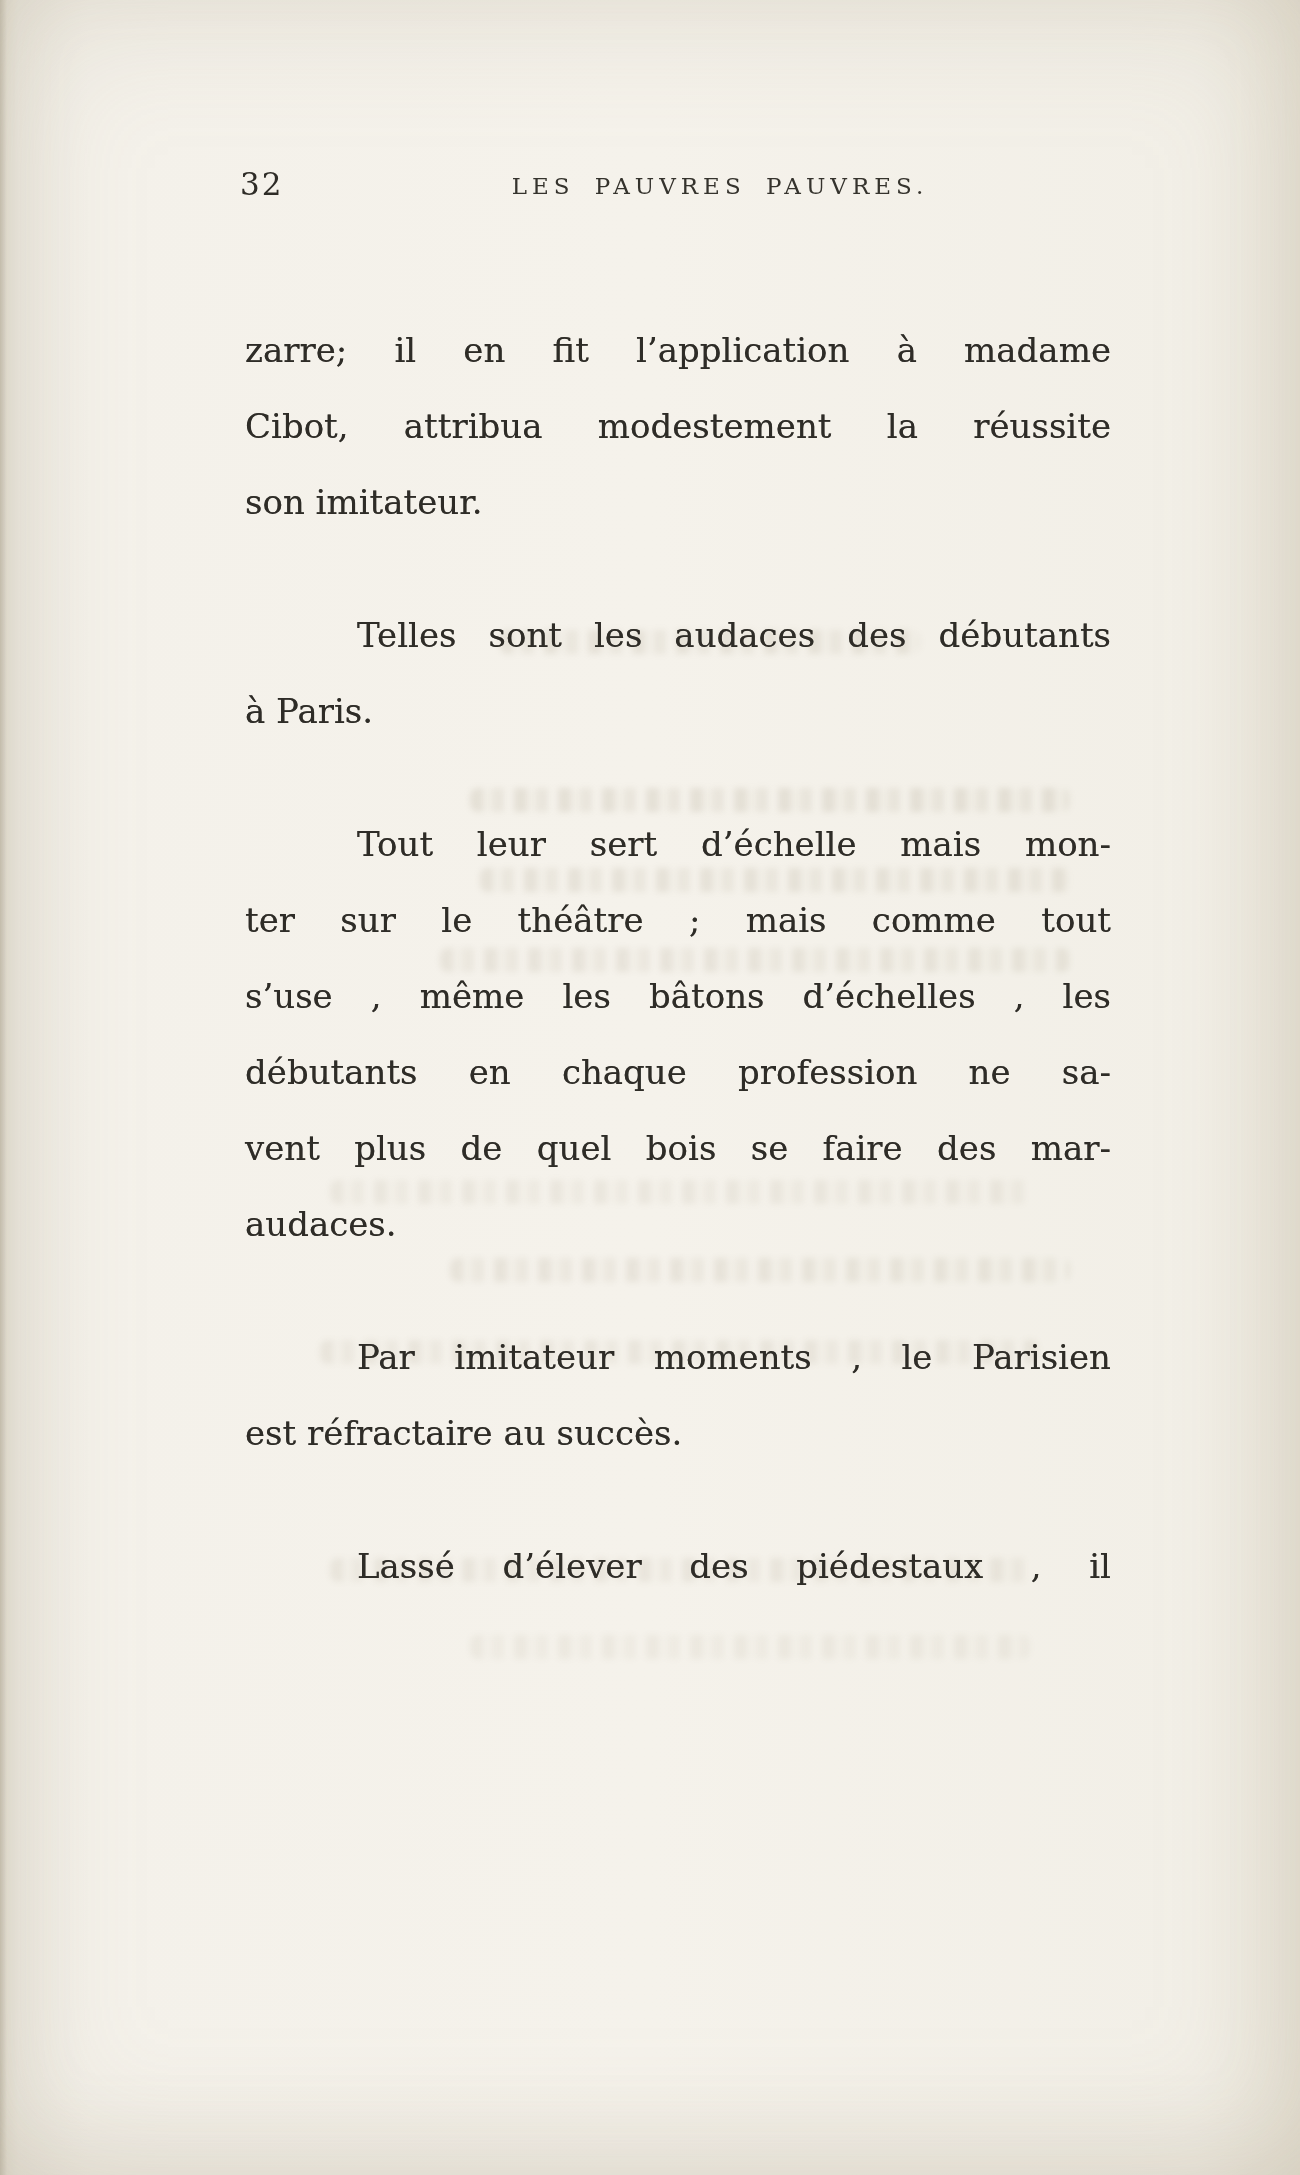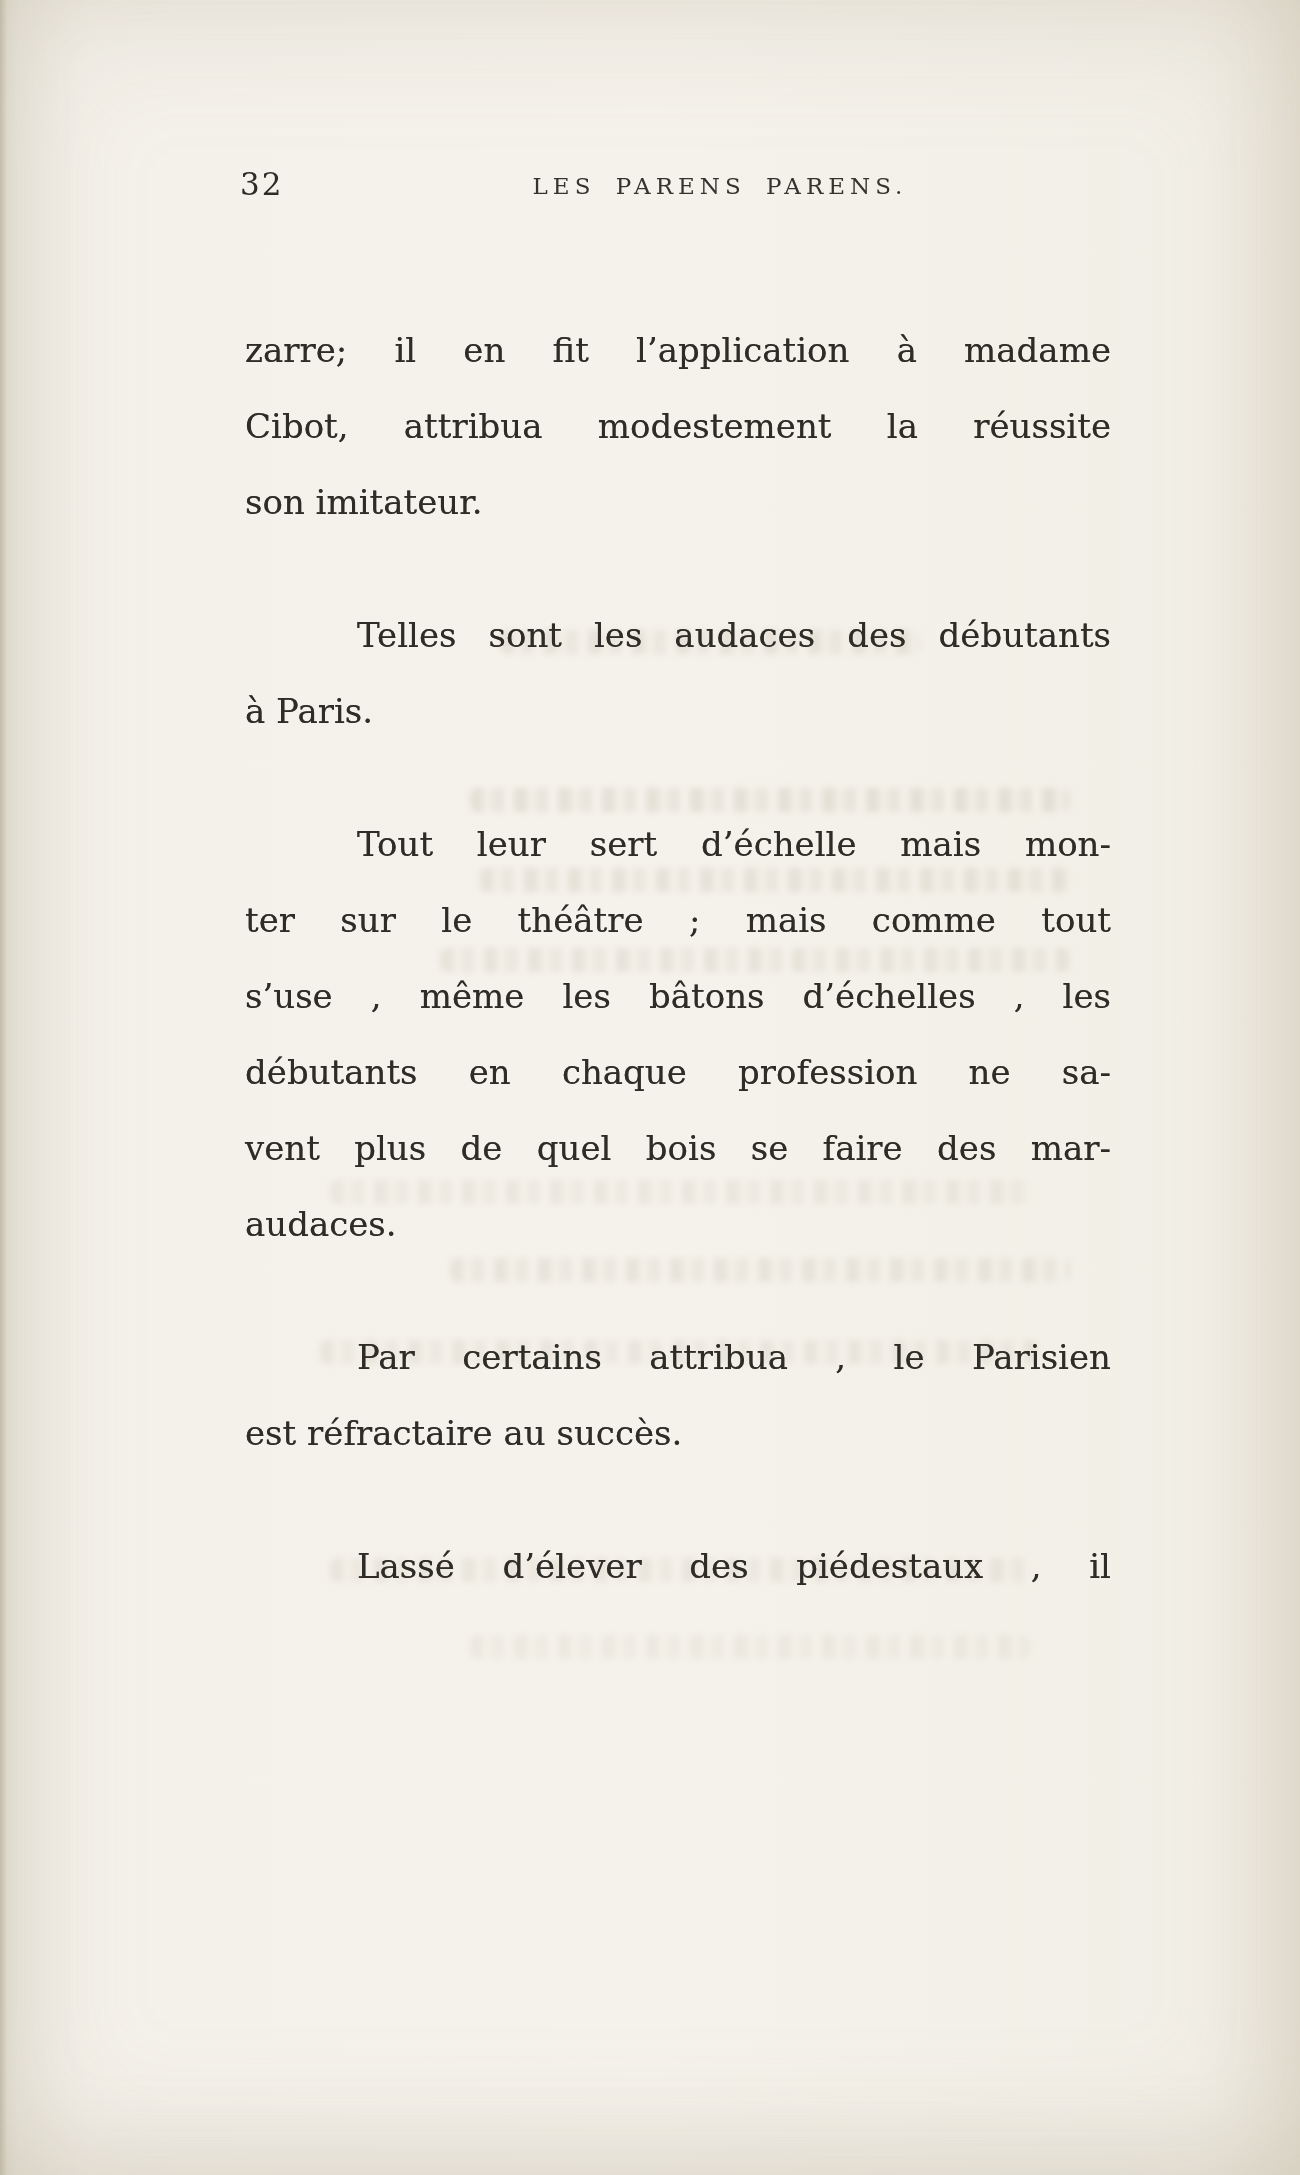--- a/index.html
+++ b/index.html
@@ -64,21 +64,21 @@
   <div class="ghost" style="left:470px;top:788px;width:600px;opacity:0.55;"></div>
   <div class="ghost" style="left:480px;top:868px;width:590px;"></div>
   <div class="ghost" style="left:440px;top:948px;width:630px;opacity:0.45;"></div>
   <div class="ghost" style="left:330px;top:1180px;width:700px;opacity:0.35;"></div>
   <div class="ghost" style="left:450px;top:1258px;width:620px;opacity:0.45;"></div>
   <div class="ghost" style="left:320px;top:1340px;width:720px;opacity:0.4;"></div>
   <div class="ghost" style="left:330px;top:1558px;width:700px;opacity:0.4;"></div>
   <div class="ghost" style="left:470px;top:1635px;width:560px;opacity:0.3;"></div>
 
   <div class="pagenum ink">32</div>
-  <div class="running-title ink">LES PARENS PARENS.</div>
+  <div class="running-title ink">LES PAUVRES PAUVRES.</div>
 
   <div class="textblock ink">
 
     <div class="para">
       <div class="line j">zarre; il en fit l’application à madame</div>
       <div class="line j">Cibot, attribua modestement la réussite</div>
       <div class="line">son imitateur.</div>
     </div>
 
     <div class="para">
@@ -89,21 +89,21 @@
     <div class="para">
       <div class="line j ind">Tout leur sert d’échelle mais mon-</div>
       <div class="line j">ter sur le théâtre ; mais comme tout</div>
       <div class="line j">s’use , même les bâtons d’échelles , les</div>
       <div class="line j">débutants en chaque profession ne sa-</div>
       <div class="line j">vent plus de quel bois se faire des mar-</div>
       <div class="line">audaces.</div>
     </div>
 
     <div class="para">
-      <div class="line j ind">Par certains attribua , le Parisien</div>
+      <div class="line j ind">Par imitateur moments , le Parisien</div>
       <div class="line">est réfractaire au succès.</div>
     </div>
 
     <div class="para">
       <div class="line j ind">Lassé d’élever des piédestaux , il</div>
     </div>
 
   </div>
 
   <div class="vignette"></div>

